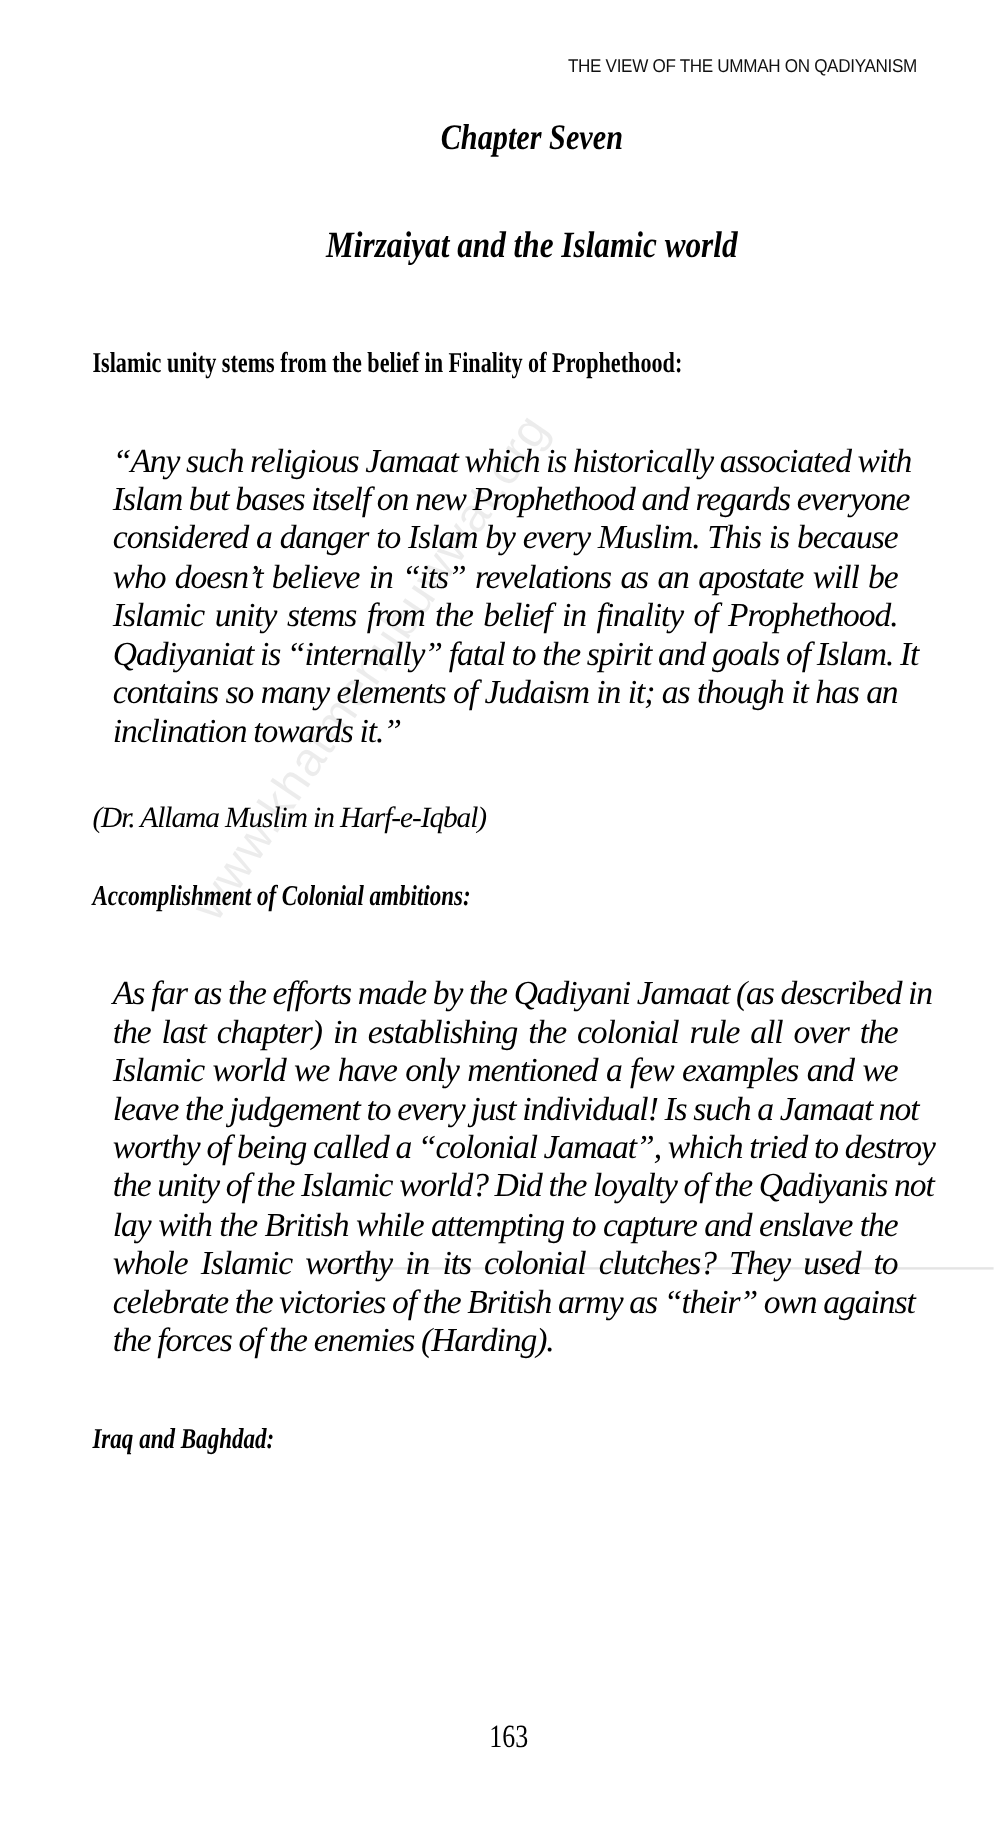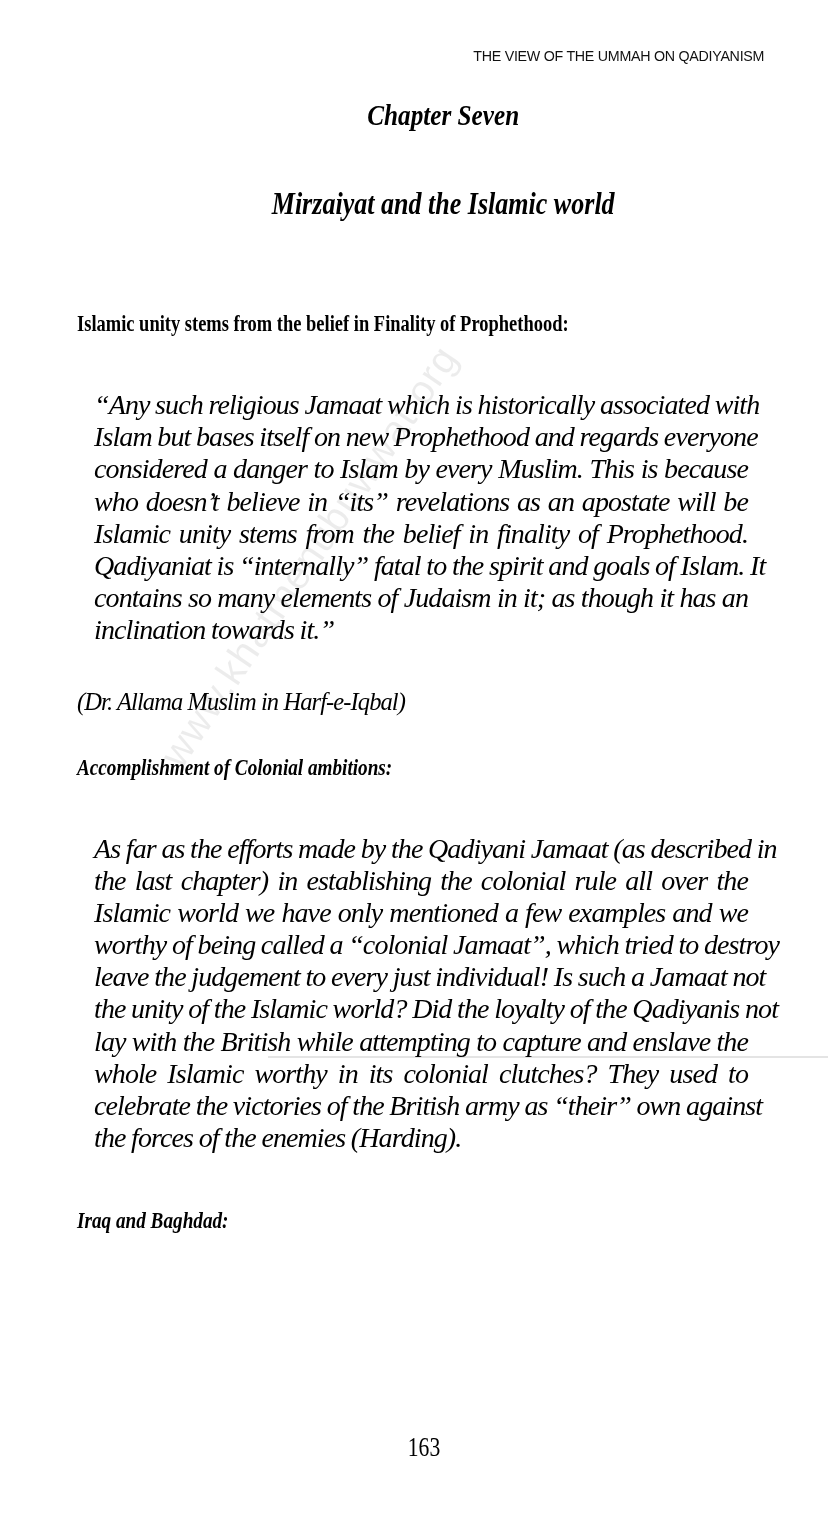--- a/index.html
+++ b/index.html
@@ -56,21 +56,21 @@
       font-style: italic;
       font-weight: bold;
       font-size: 31px;
       transform: scaleX(0.84);
       transform-origin: 460px center;
       white-space: nowrap;
     }
     .content {
       position: absolute;
       left: 77px;
-      top: 308px;
+      top: 288px;
       width: 688px;
     }
     .section-heading-upright {
       font-weight: bold;
       font-size: 24px;
       line-height: 30px;
       white-space: nowrap;
       transform: scaleX(0.77);
       transform-origin: left center;
       width: 895px;
@@ -180,22 +180,22 @@
     <div class="blk-gap-s"></div>
     <p class="citation">(Dr. Allama Muslim in Harf-e-Iqbal)</p>
     <div class="blk-gap-m"></div>
 
     <h2 class="section-heading-italic">Accomplishment of Colonial ambitions:</h2>
     <div class="blk-gap-m"></div>
     <p class="para">
       <span class="line">As far as the efforts made by the Qadiyani Jamaat (as described in</span>
       <span class="line">the last chapter) in establishing the colonial rule all over the</span>
       <span class="line">Islamic world we have only mentioned a few examples and we</span>
+      <span class="line">leave the judgement to every just individual! Is such a Jamaat not</span>
       <span class="line">worthy of being called a “colonial Jamaat”, which tried to destroy</span>
-      <span class="line">leave the judgement to every just individual! Is such a Jamaat not</span>
       <span class="line">the unity of the Islamic world? Did the loyalty of the Qadiyanis not</span>
       <span class="line">lay with the British while attempting to capture and enslave the</span>
       <span class="line">whole Islamic worthy in its colonial clutches? They used to</span>
       <span class="line">celebrate the victories of the British army as “their” own against</span>
       <span class="line last">the forces of the enemies (Harding).</span>
     </p>
     <div class="blk-gap-m"></div>
 
     <h2 class="section-heading-italic">Iraq and Baghdad:</h2>
     <div class="blk-gap-m"></div>

